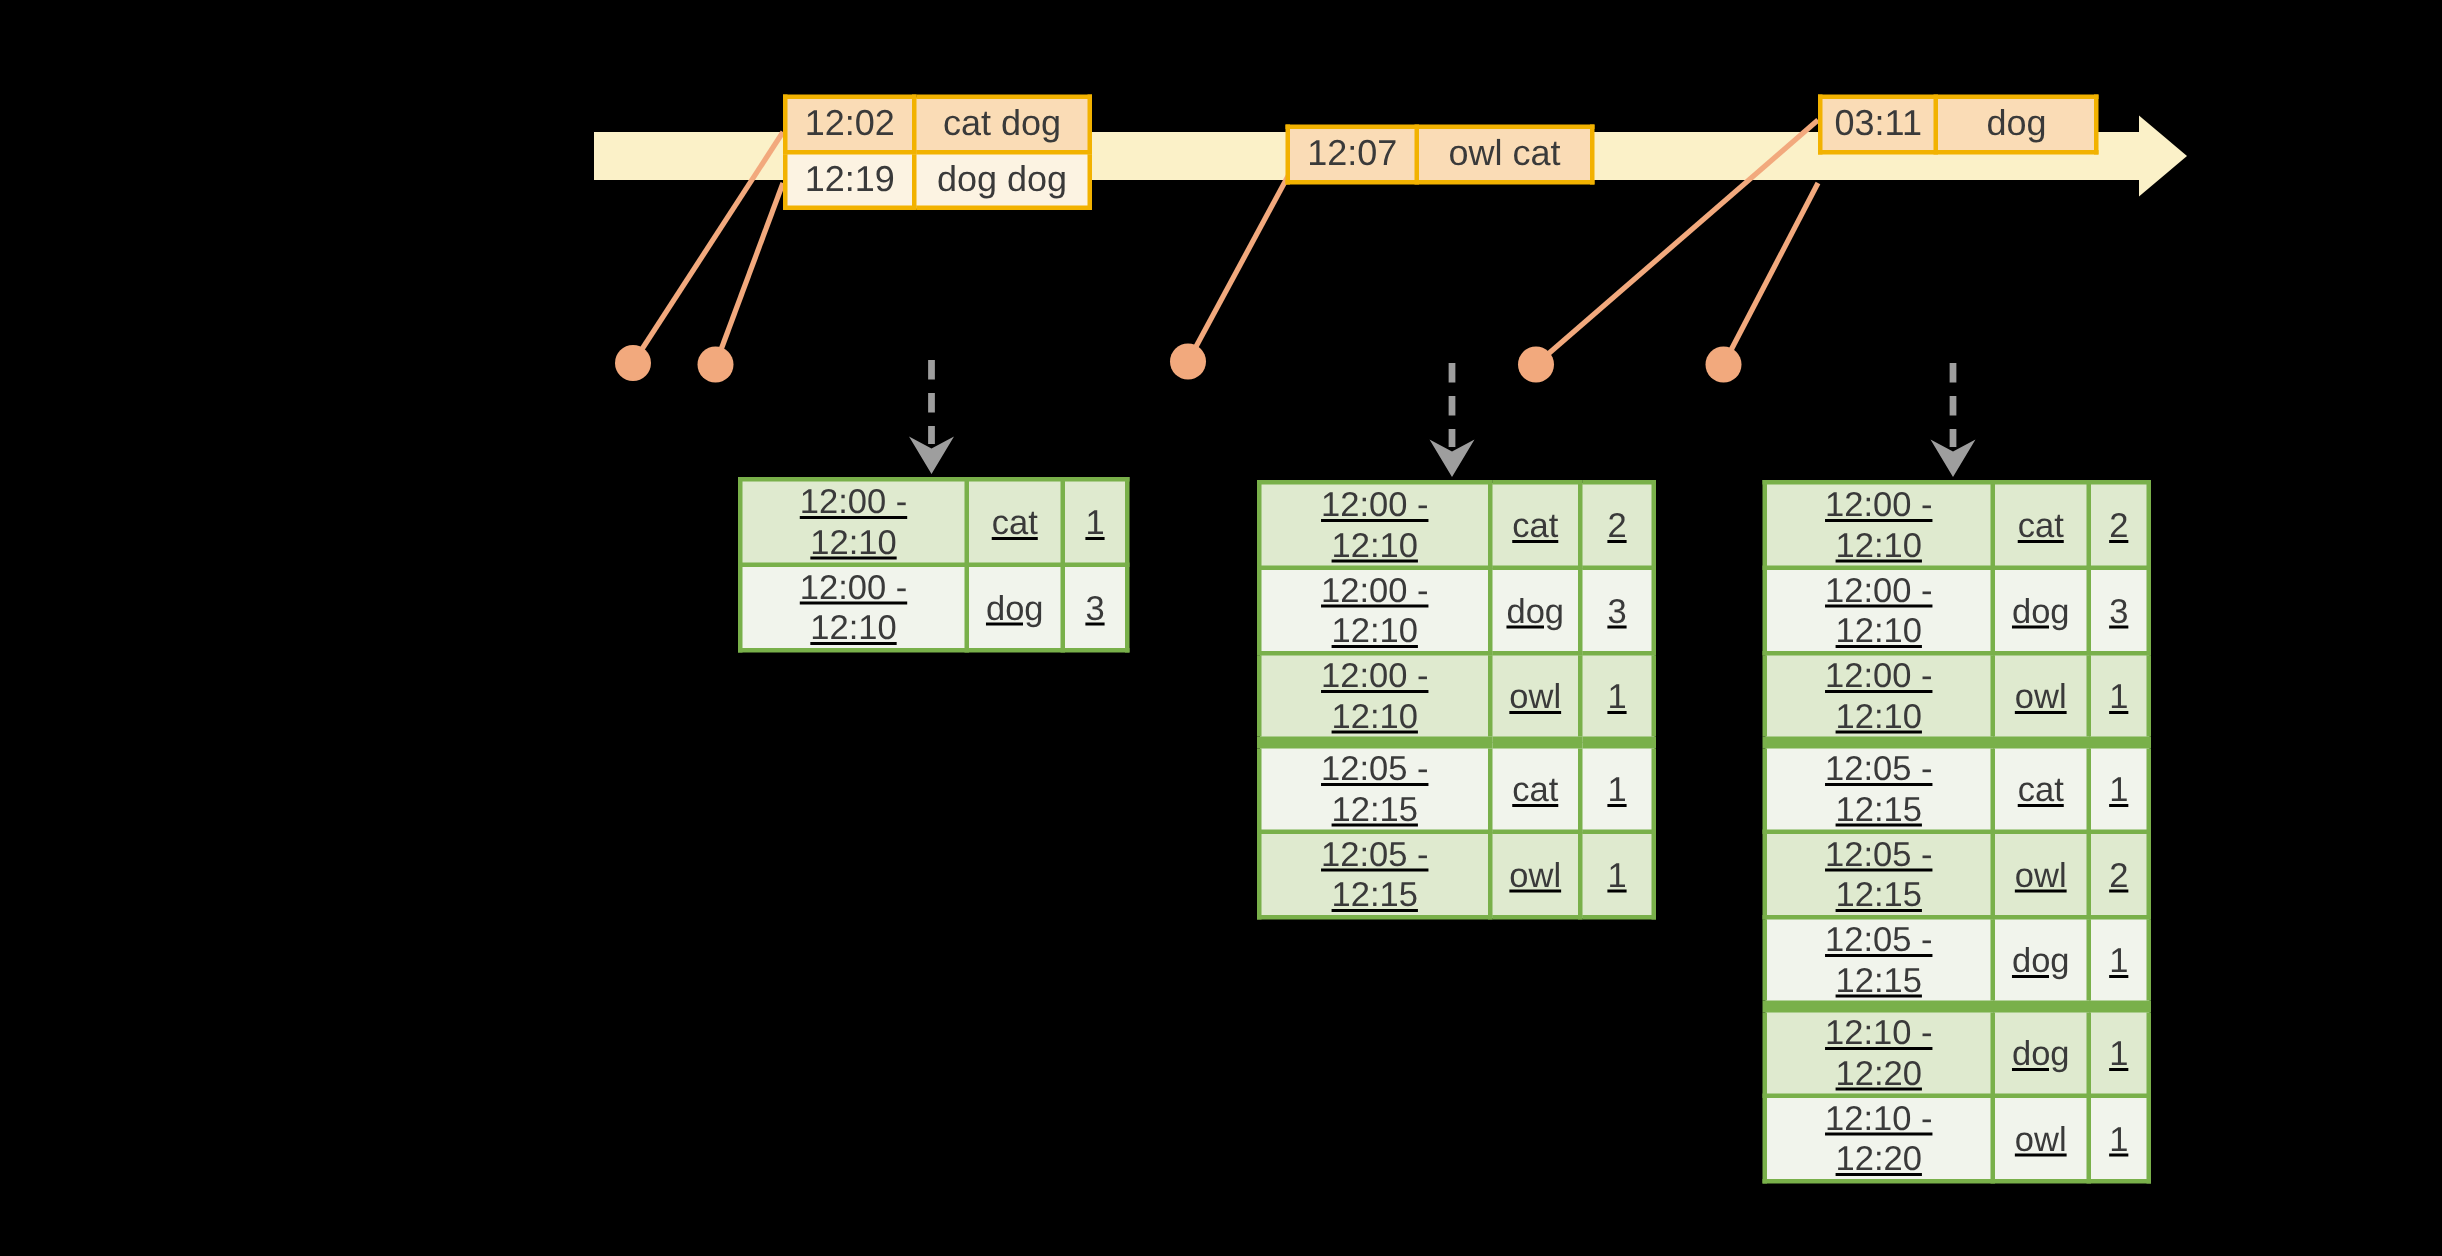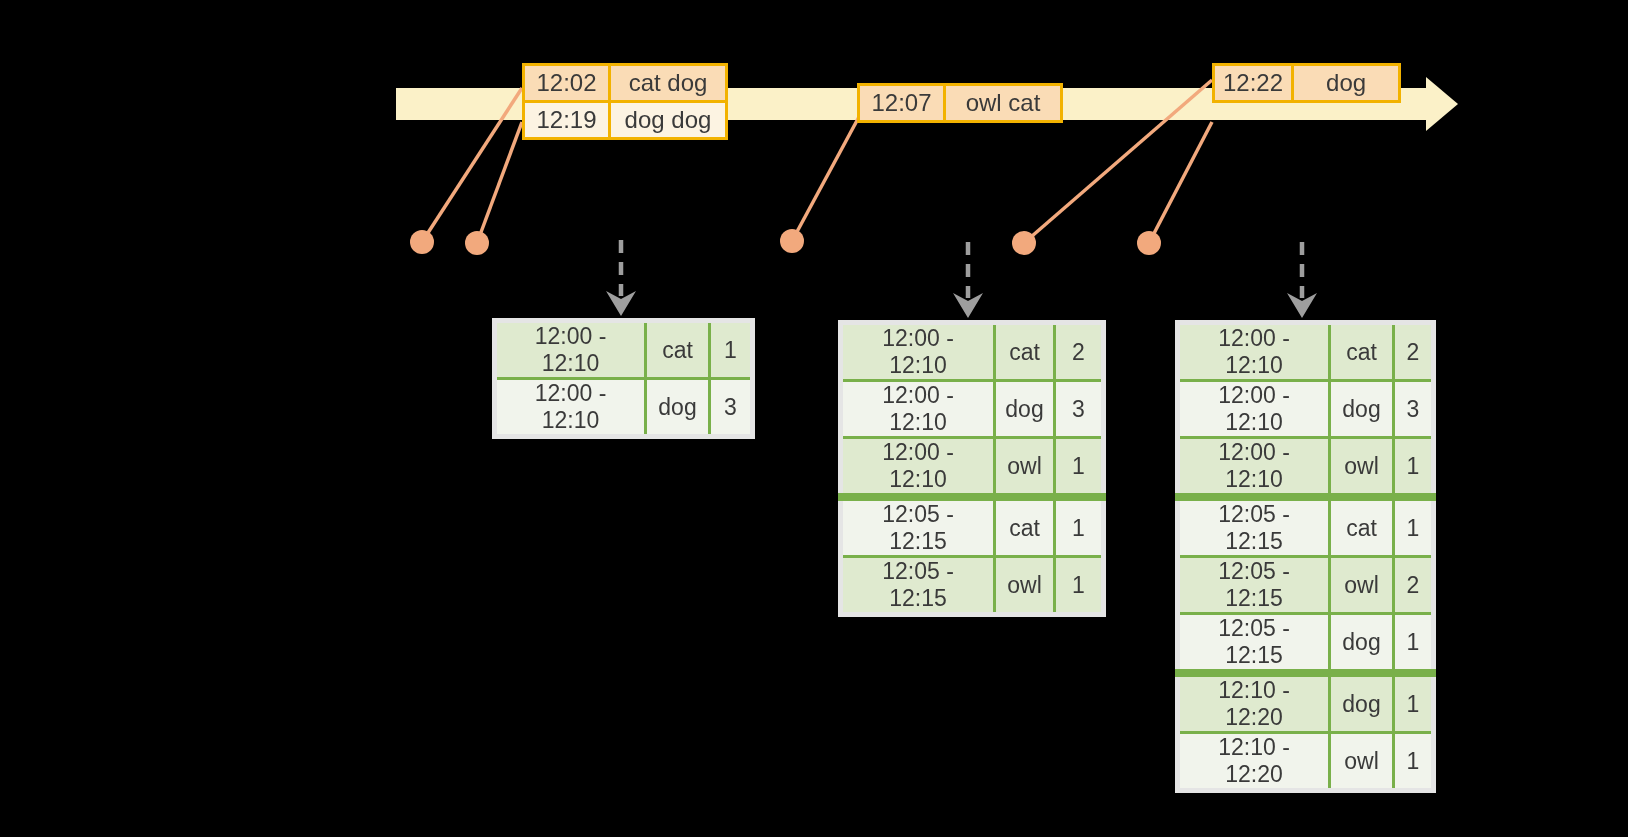--- a/index.html
+++ b/index.html
@@ -26,21 +26,21 @@
   .etable tr:nth-child(even) td { background:#FCF3E2; }
   .et1 { left:522px; top:63px;padding-left:32px; }
   .et2 { left:857px; top:83px; }
   .et3 { left:1212px; top:63px; }
   .et1 td:nth-child(1), .et2 td:nth-child(1) { width:86px; }
   .et1 td:nth-child(2), .et2 td:nth-child(2) { width:117px; }
   .et3 td:nth-child(1) { width:77px; }
   .et3 td:nth-child(2) { width:107px; }
 
   
-  .gtable { border:5px solid #e5e5e5; }
+  .gtable { border:2px solid #e5e5e5;text-decoration:underline; }
   .gtable td { border:3px solid #79B04A; height:36px; font-size:23px; }
   .gtable tr:nth-child(odd)  td { background:#DFEACF; }
   .gtable tr:nth-child(even) td { background:#F1F4EC; }
   .gtable tr.group-start td { border-top-width:8px; }
   .gt1 { left:492px; top:318px; }
   .gt2 { left:838px; top:320px; }
   .gt3 { left:1175px; top:320px; }
   .gt1 td:nth-child(1) { width:151px; }
   .gt1 td:nth-child(2) { width:64px; }
   .gt1 td:nth-child(3) { width:43px; }
@@ -105,21 +105,21 @@
         <tr>
           <td>12:07</td>
           <td>owl cat</td>
         </tr>
       </tbody>
     </table>
 
   <table class="etable et3">
       <tbody>
         <tr>
-          <td>12:22</td>
+          <td>03:11</td>
           <td>dog</td>
         </tr>
       </tbody>
     </table>
 
   <table class="gtable gt1">
       <tbody>
         <tr>
           <td>12:00 - 12:10</td>
           <td>cat</td>

